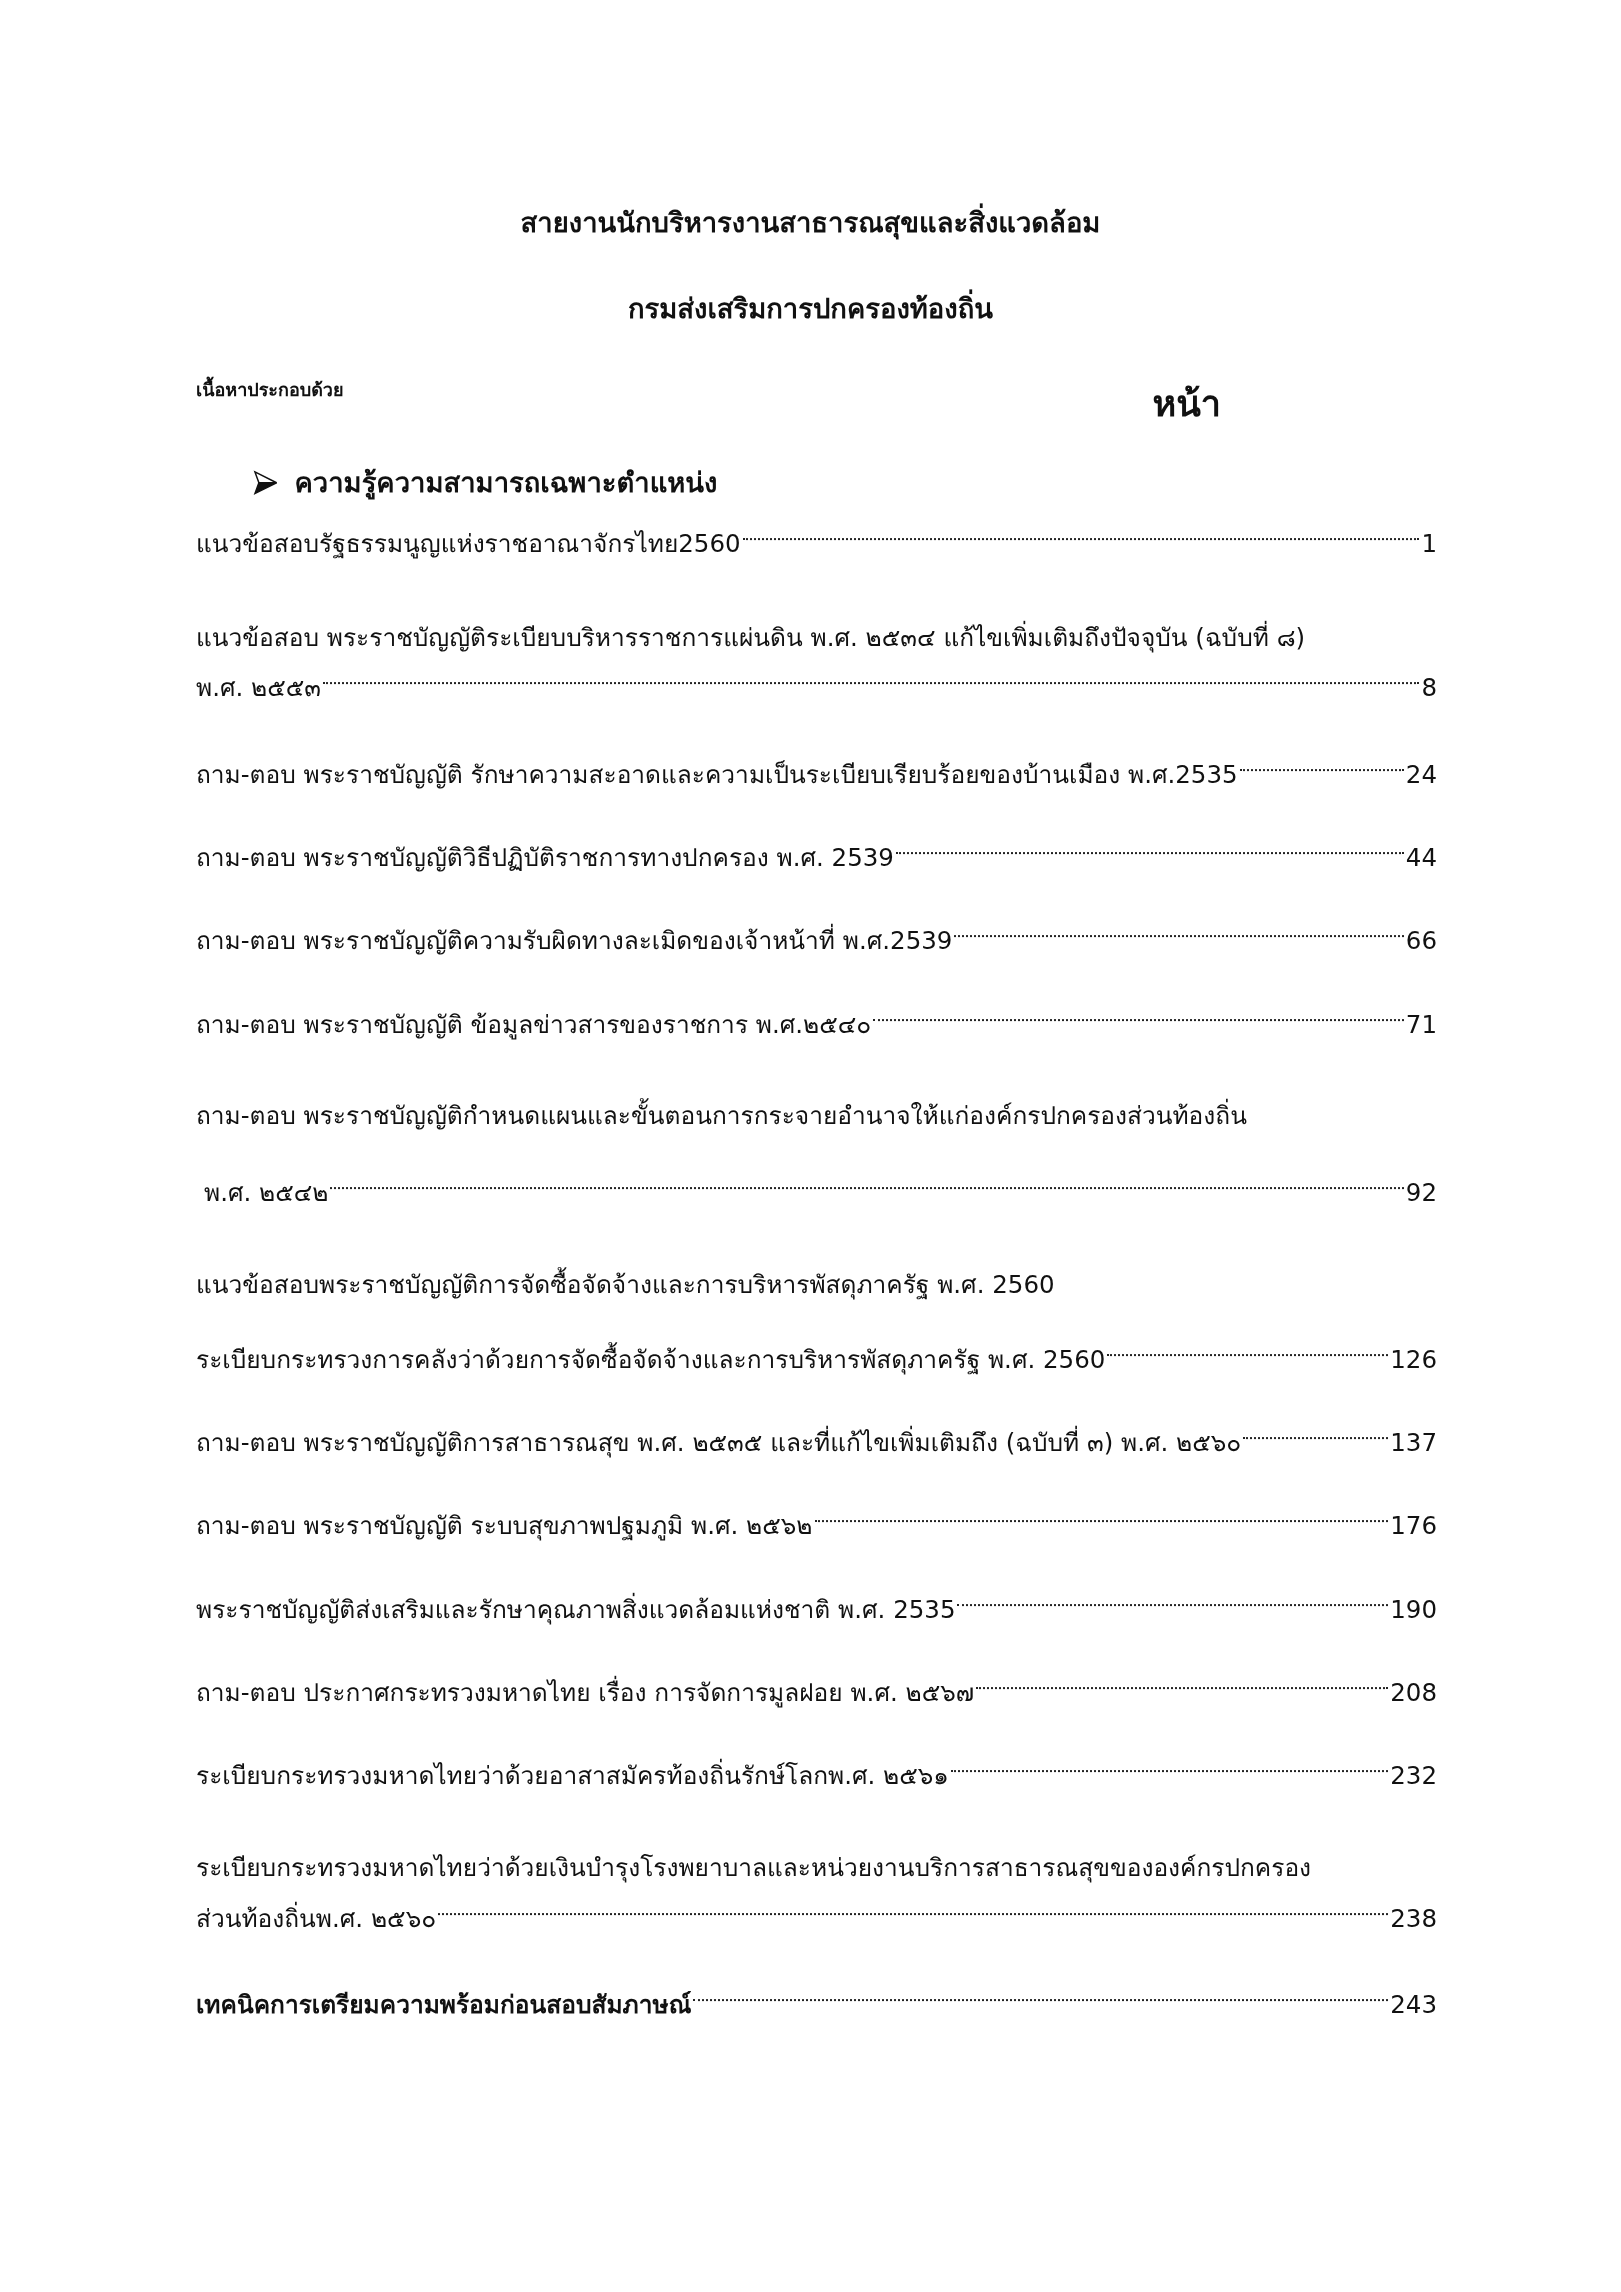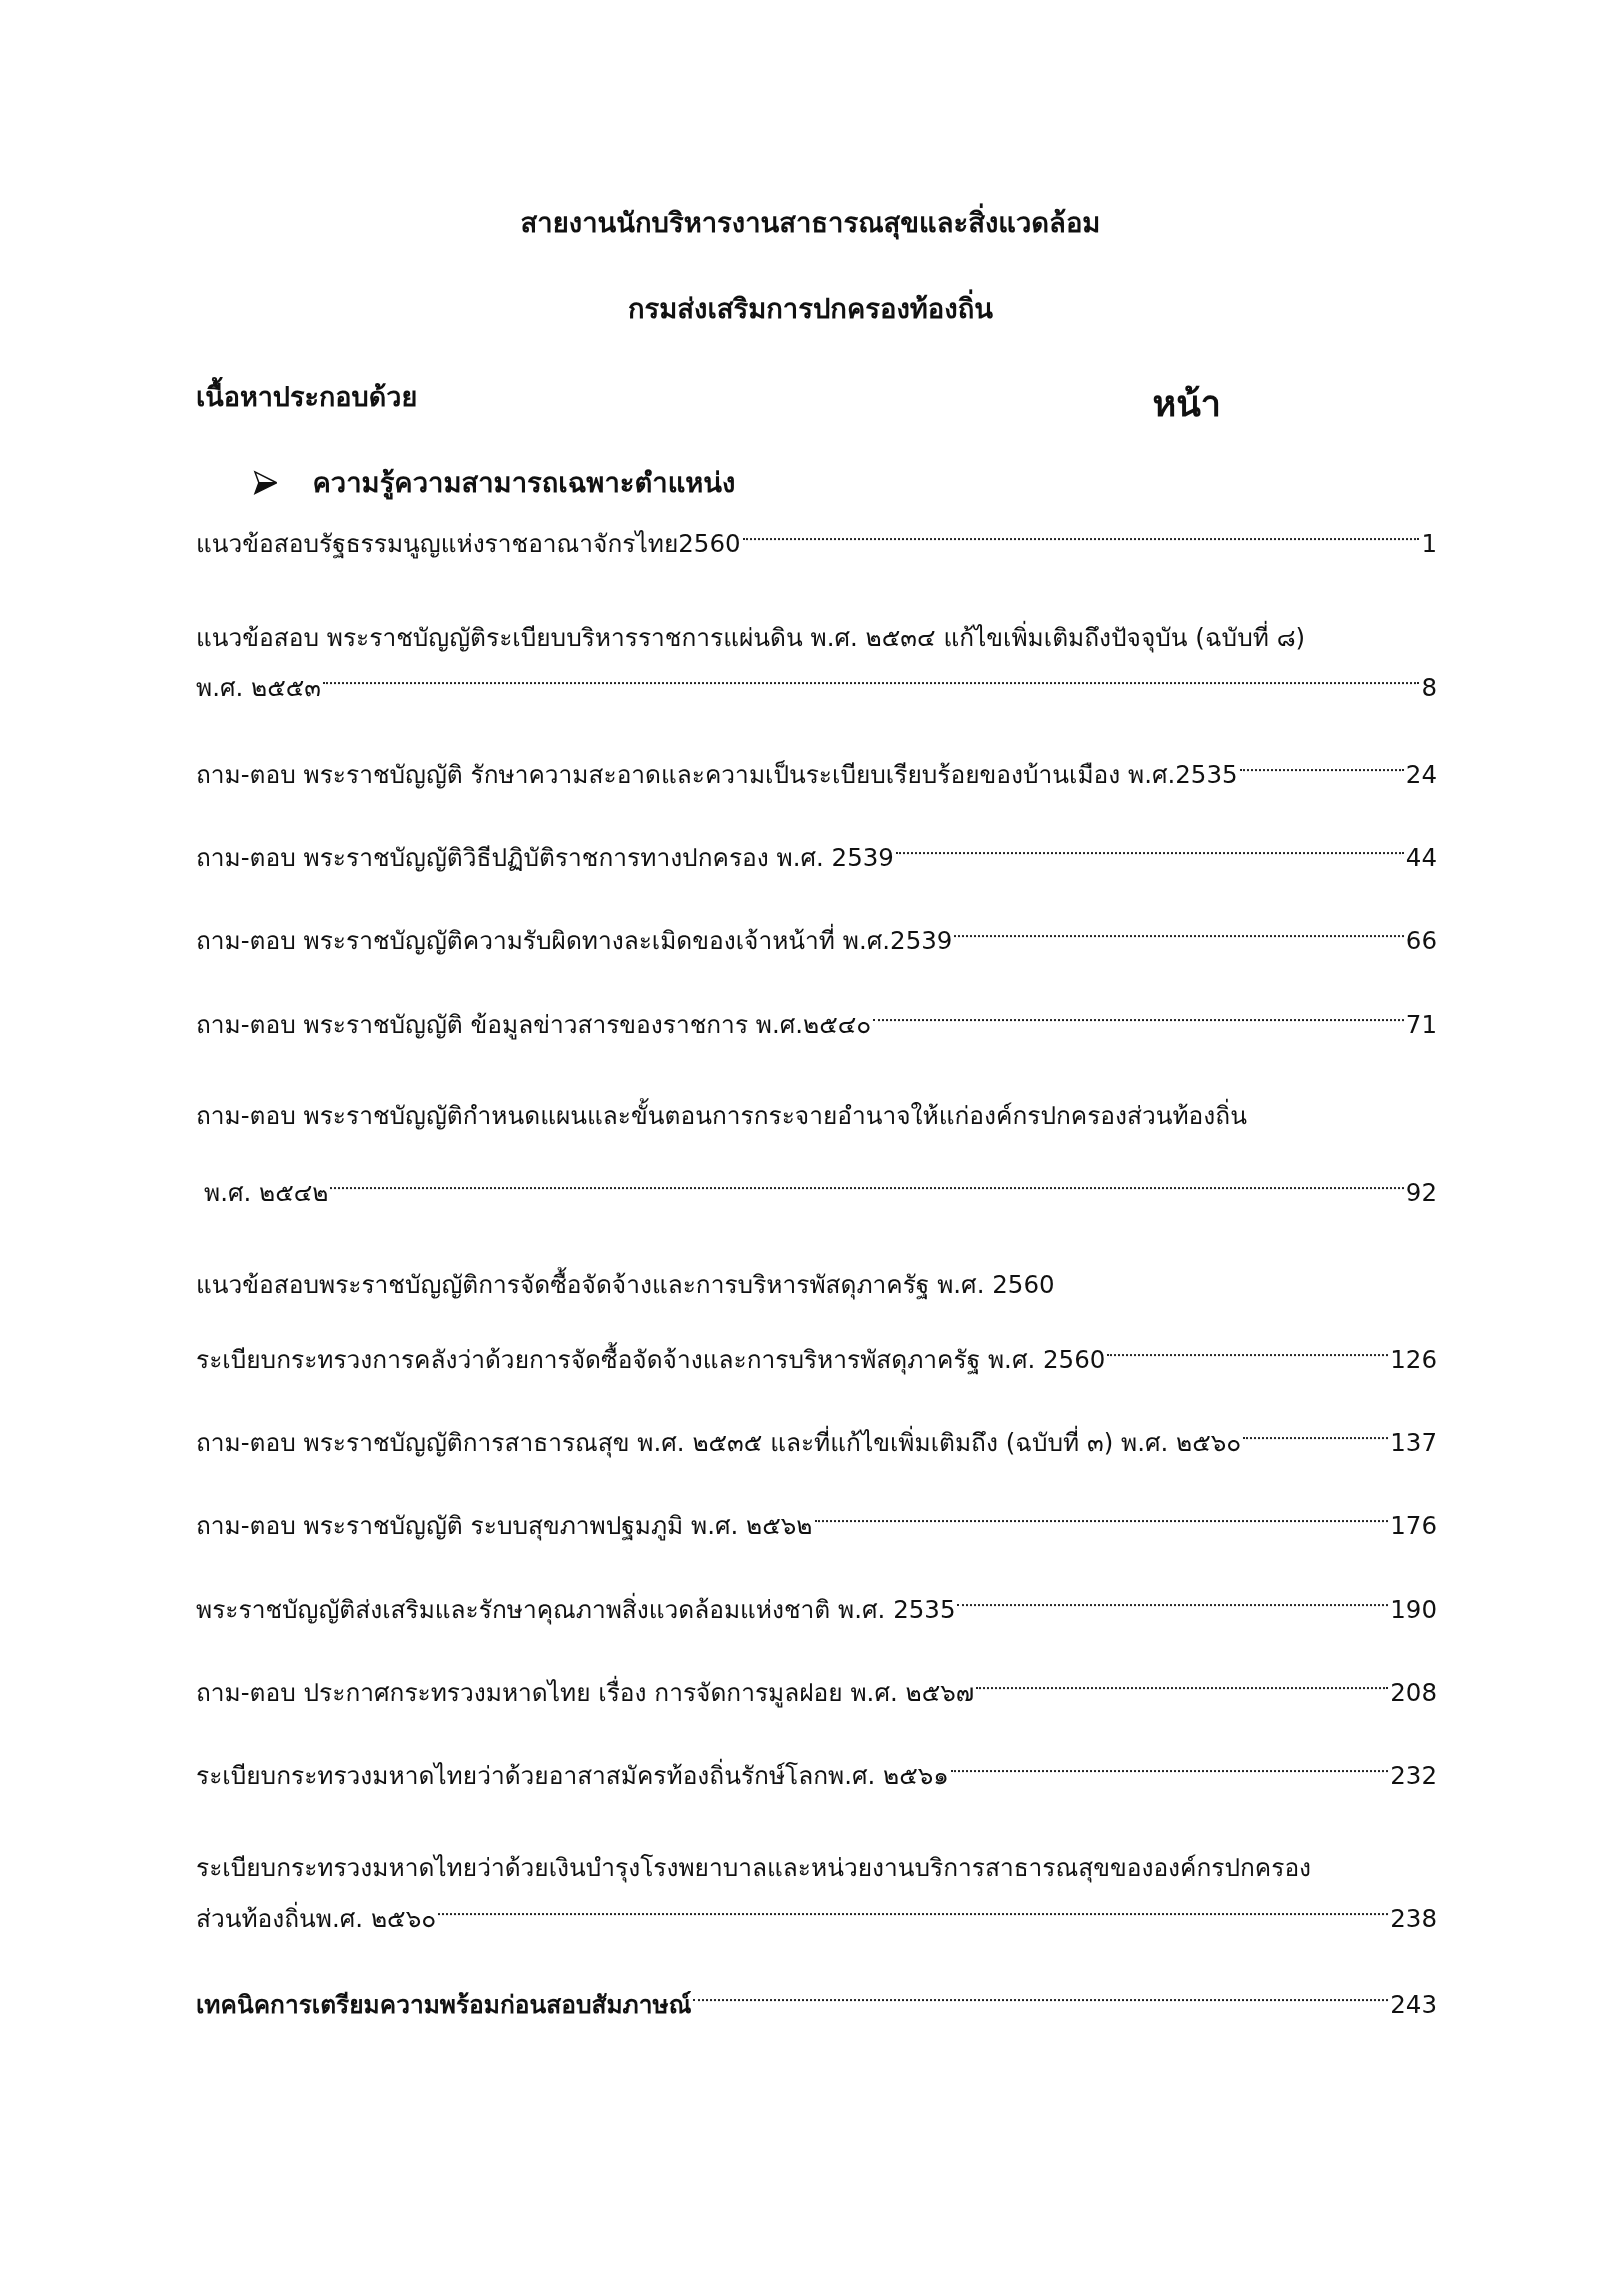--- a/index.html
+++ b/index.html
@@ -6,25 +6,25 @@
     body {
       width: 1621px; height: 2293px; position: relative;
       font-family: "DejaVu Sans", "Liberation Sans", sans-serif;
       color: #111111;
     }
     .page { position: absolute; left: 0; top: 0; width: 1407px; height: 2293px; }
     .title {
       position: absolute; left: 0; width: 1621px; text-align: center;
       font-weight: bold; font-size: 27.4px;
     }
-    .hdr-left { position: absolute; left: 196px; top: 375px; font-weight: bold; font-size: 27px; }
+    .hdr-left { position: absolute; left: 196px; top: 375px; font-weight: bold; font-size: 18px; }
     .hdr-right { position: absolute; right: 186px; top: 375px; font-weight: bold; font-size: 36px; }
     .section {
       position: absolute; left: 253px; top: 461px; font-weight: bold; font-size: 27.4px;
-      display: flex; align-items: center; gap: 34px;
+      display: flex; align-items: center; gap: 16px;
     }
     .arrow { width: 25.5px; height: 25.5px; display: inline-block; }
     .row {
       position: absolute; left: 196px; width: 1241px;
       display: flex; align-items: center; font-size: 24.5px; white-space: nowrap;
     }
     .row .txt { flex: 0 0 auto; }
     .row .dots {
       flex: 1 1 auto; overflow: hidden; margin: 0 2px;
       border-bottom: 2.9px dotted #222; transform: translateY(-4.9px); min-width: 9.8px;

